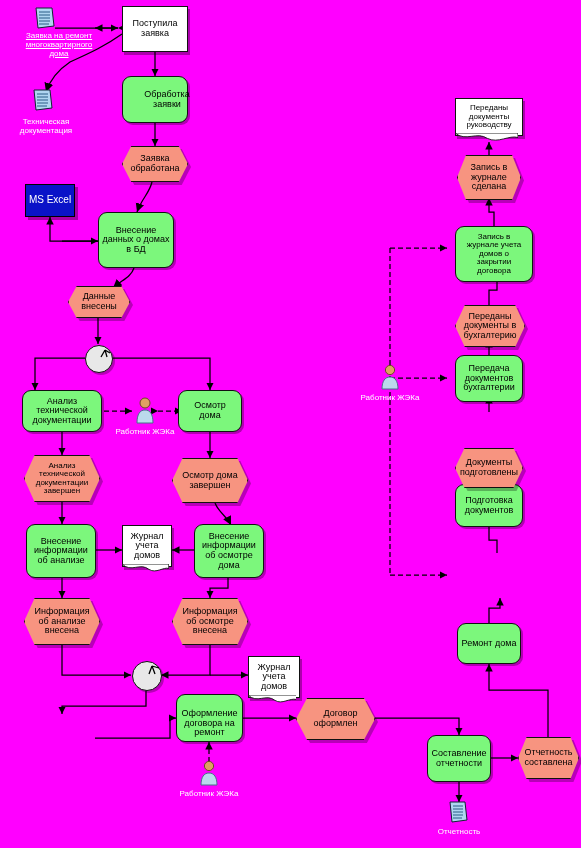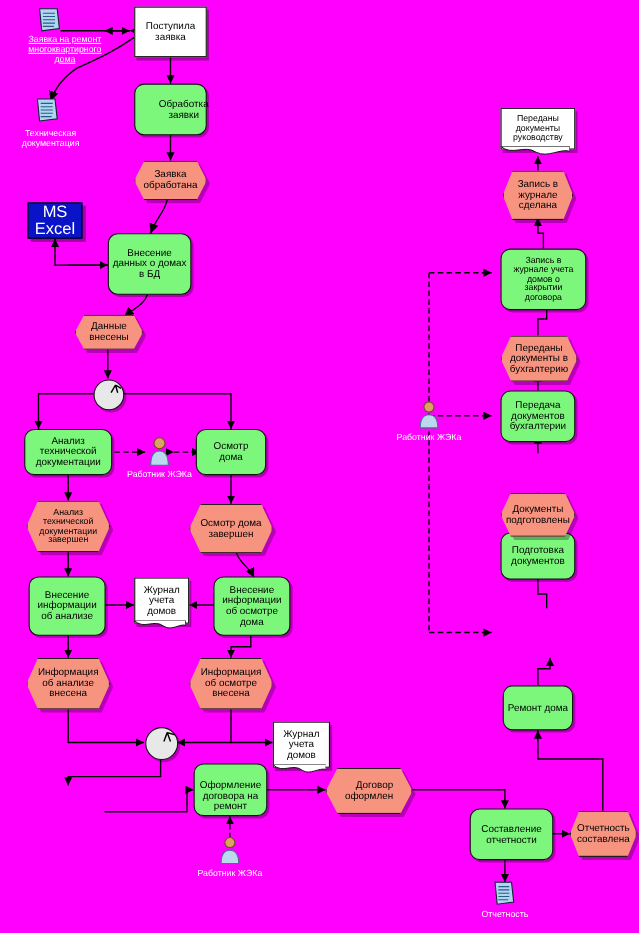--- a/index.html
+++ b/index.html
@@ -36,21 +36,21 @@
   
   .docbox{
     background:#FFFFFF;border:1.3px solid #111;
     box-shadow:2px 3px 0 rgba(0,0,0,.32);
   }
   .doc-wave{position:absolute;left:-1.3px;right:-1.3px;bottom:-7px;height:9px;}
 
   
   .appbox{
     background:#0A13C8;border:1.5px solid #000;color:#FFFFFF;
-    box-shadow:3px 3px 0 rgba(0,0,0,.35);font-size:15px;
+    box-shadow:3px 3px 0 rgba(0,0,0,.35);font-size:10px;
   }
 
   
   .gateway{
     position:absolute;border-radius:50%;
     background:#E8E8E8;border:1.6px solid #111;
     box-shadow:2px 2px 0 rgba(0,0,0,.28);z-index:6;
   }
   .gateway::after{
     content:"";position:absolute;
@@ -337,21 +337,21 @@
   <div class="caption" style="left: 172px; top: 790px; width: 74px; white-space: pre-line;">Работник ЖЭКа</div>
 
   <div class="event-wrap" style="left:296px;top:698px;width:79px;height:42px;">
     <div class="event-shadow"></div>
     <div class="node event" style="left:0;top:0;width:79px;height:42px;text-align:right;">
       <span style="white-space: pre-line;">Договор
 оформлен</span>
     </div>
   </div>
 
-  <div class="node activity" style="left:427px;top:735px;width:76px;height:47px;">
+  <div class="node activity" style="left:427px;top:735px;width:64px;height:47px;">
     <span style="white-space: pre-line;">Составление
 отчетности</span>
   </div>
 
   <div class="event-wrap" style="left:518px;top:737px;width:61px;height:42px;">
     <div class="event-shadow"></div>
     <div class="node event" style="left:0;top:0;width:61px;height:42px;">
       <span style="white-space: pre-line;">Отчетность
 составлена</span>
     </div>

